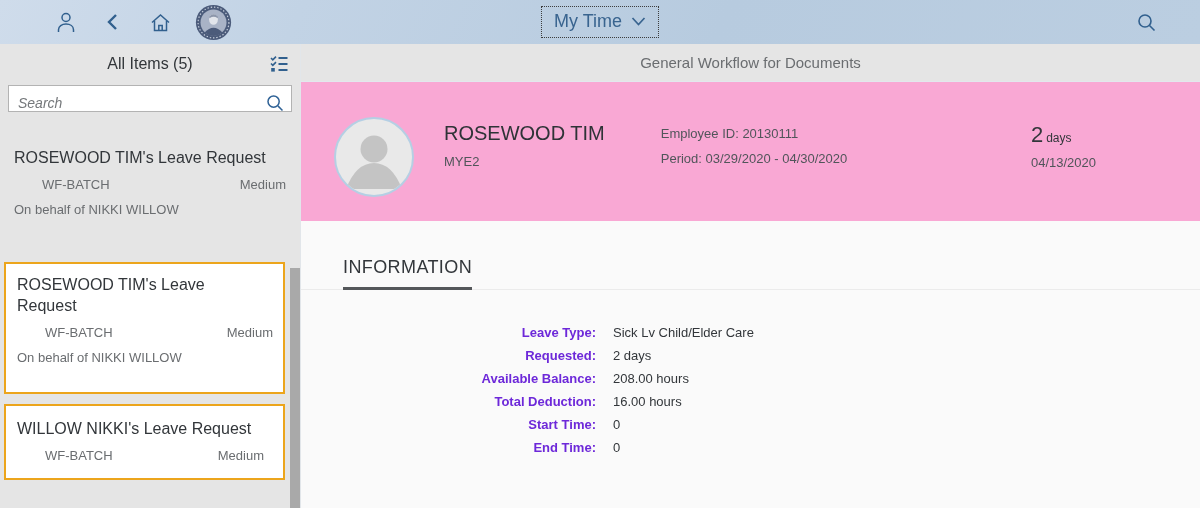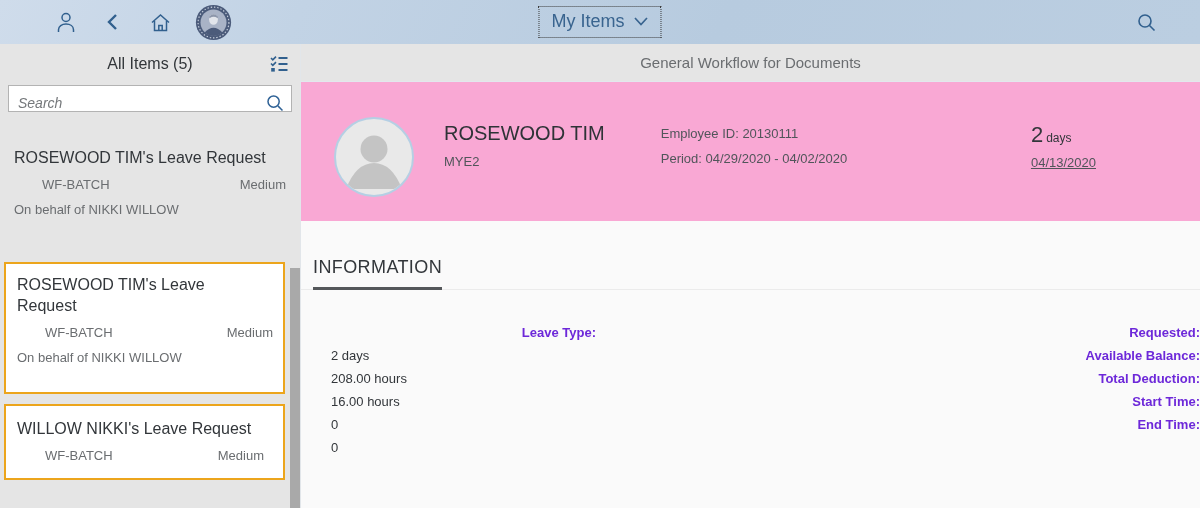--- a/index.html
+++ b/index.html
@@ -64,24 +64,24 @@
     border:2px solid #b5cfe4; background:#e9e9e9; overflow:hidden;
   }
   .oh-name { margin:40px 0 0 30px; }
   .oh-name .name { font-size:20px; color:#2f3337; }
   .oh-name .code { font-size:13px; color:#51555a; margin-top:9px; }
   .oh-attrs { margin:44px 0 0 56px; font-size:13px; color:#51555a; }
   .oh-attrs div + div { margin-top:10px; }
   .oh-status { position:absolute; top:40px; right:104px; text-align:left; }
   .oh-status .big { font-size:22px; color:#32363a; }
   .oh-status .unit { font-size:12px; color:#32363a; margin-left:3px; }
-  .oh-status .date { font-size:13px; color:#51555a; margin-top:7px;text-decoration:underline; }
+  .oh-status .date { font-size:13px; color:#51555a; margin-top:7px; }
 
   .content { flex:1; background:#fafafa; padding-left:30px; position:relative; }
-  .tabstrip { border-bottom:1px solid #ebebeb; margin-top:36px; margin-left:-30px; padding-left:12px; }
+  .tabstrip { border-bottom:1px solid #ebebeb; margin-top:36px; margin-left:-30px; padding-left:42px; }
   .tab {
     display:inline-block; font-size:18px; letter-spacing:0.4px; color:#32363a;
     padding-bottom:9px; border-bottom:3px solid #54575a; margin-bottom:-1px; cursor:pointer;
   }
   .form { margin-top:31px; display:grid; grid-template-columns:265px auto; column-gap:17px; row-gap:0; }
   .form .lbl { text-align:right; font-size:13px; font-weight:bold; color:#6d28d9; line-height:23px; }
   .form .val { font-size:13px; color:#32363a; line-height:23px; }
 </style>
 </head>
 <body>
@@ -115,21 +115,21 @@
           <circle cx="18.5" cy="18.5" r="13" fill="#a9b3c6"></circle>
           <ellipse cx="18.5" cy="15.5" rx="4.4" ry="5.3" fill="#e2e5eb"></ellipse>
           <path d="M14.5 12.5 q4-4.5 8.3 0 q0.6 1.6-0.4 1.4 q-3.8-2.4-7.5 0 q-1 0.2-0.4-1.4z" fill="#8d97ab"></path>
           <path d="M9.5 28.5 q9-9.5 18 0 q-4.5 3.5-9 3.5 t-9-3.5z" fill="#4b5b7a"></path>
         </svg>
       </span>
     </div>
 
     <div class="shell-center">
       <button class="inbox-btn">
-        <span>My Items</span>
+        <span>My Time</span>
         <svg width="15" height="9" viewBox="0 0 15 9" fill="none" stroke="#39648f" stroke-width="1.7">
           <polyline points="1.5,1 7.5,7.5 13.5,1"></polyline>
         </svg>
       </button>
     </div>
 
     <div class="shell-right">
       <span class="shell-icon">
         <svg width="21" height="21" viewBox="0 0 21 21" fill="none" stroke="#31608e" stroke-width="1.6">
           <circle cx="9" cy="9" r="6"></circle>
@@ -212,37 +212,38 @@
             <circle cx="38" cy="30" r="13.5" fill="#c4c4c4"></circle>
             <path d="M10 70 q10-26 28-26 t28 26 z" fill="#c4c4c4"></path>
           </svg>
         </div>
         <div class="oh-name">
           <div class="name">ROSEWOOD TIM</div>
           <div class="code">MYE2</div>
         </div>
         <div class="oh-attrs">
           <div>Employee ID: 20130111</div>
-          <div>Period: 04/29/2020 - 04/02/2020</div>
+          <div>Period: 03/29/2020 - 04/30/2020</div>
         </div>
         <div class="oh-status">
           <div>
             <span class="big">2</span><span class="unit">days</span>
           </div>
           <div class="date">04/13/2020</div>
         </div>
       </div>
 
       <div class="content">
         <div class="tabstrip">
           <span class="tab">INFORMATION</span>
         </div>
 
         <div class="form">
           <div class="lbl">Leave Type:</div>
+          <div class="val">Sick Lv Child/Elder Care</div>
           <div class="lbl">Requested:</div>
           <div class="val">2 days</div>
           <div class="lbl">Available Balance:</div>
           <div class="val">208.00 hours</div>
           <div class="lbl">Total Deduction:</div>
           <div class="val">16.00 hours</div>
           <div class="lbl">Start Time:</div>
           <div class="val">0</div>
           <div class="lbl">End Time:</div>
           <div class="val">0</div>

